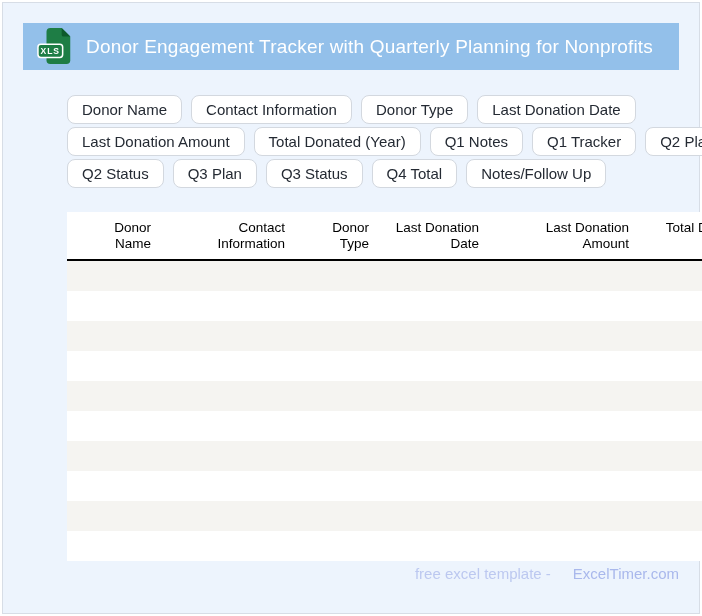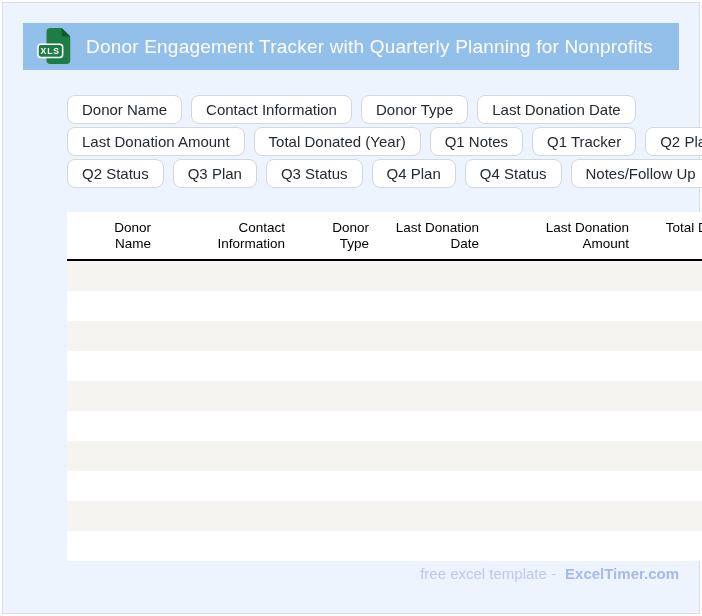--- a/index.html
+++ b/index.html
@@ -80,23 +80,23 @@
   .data-table tbody tr:nth-child(even) td { background: #ffffff; }
   .footer {
     position: absolute;
     right: 20px;
     top: 562px;
     font-size: 15px;
     color: var(--footer-text, #bcc8f0);
     white-space: nowrap;
   }
   .footer .brand {
-    font-weight: bold;
+    font-weight: normal;
     color: var(--footer-brand, #a9b8ec);
-    margin-left: 9px;
+    margin-left: 22px;
     text-decoration: none;
     cursor: pointer;
   }
 </style>
 </head>
 <body>
 
 <div class="card">
 
   <div class="topbar">
@@ -120,22 +120,21 @@
         <button type="button" class="chip">Last Donation Amount</button>
         <button type="button" class="chip">Total Donated (Year)</button>
         <button type="button" class="chip">Q1 Notes</button>
         <button type="button" class="chip">Q1 Tracker</button>
         <button type="button" class="chip">Q2 Plan</button>
       </div>
       <div class="chip-row">
         <button type="button" class="chip">Q2 Status</button>
         <button type="button" class="chip">Q3 Plan</button>
         <button type="button" class="chip">Q3 Status</button>
-        <button type="button" class="chip">Q4 Plan</button>
-        <button type="button" class="chip">Q4 Status</button>
+        <button type="button" class="chip">Q4 Total</button>
         <button type="button" class="chip">Notes/Follow Up</button>
       </div>
     </div>
 
   <table class="data-table">
     <thead>
       <tr>
           <th>Donor
 Name</th>
           <th>Contact

